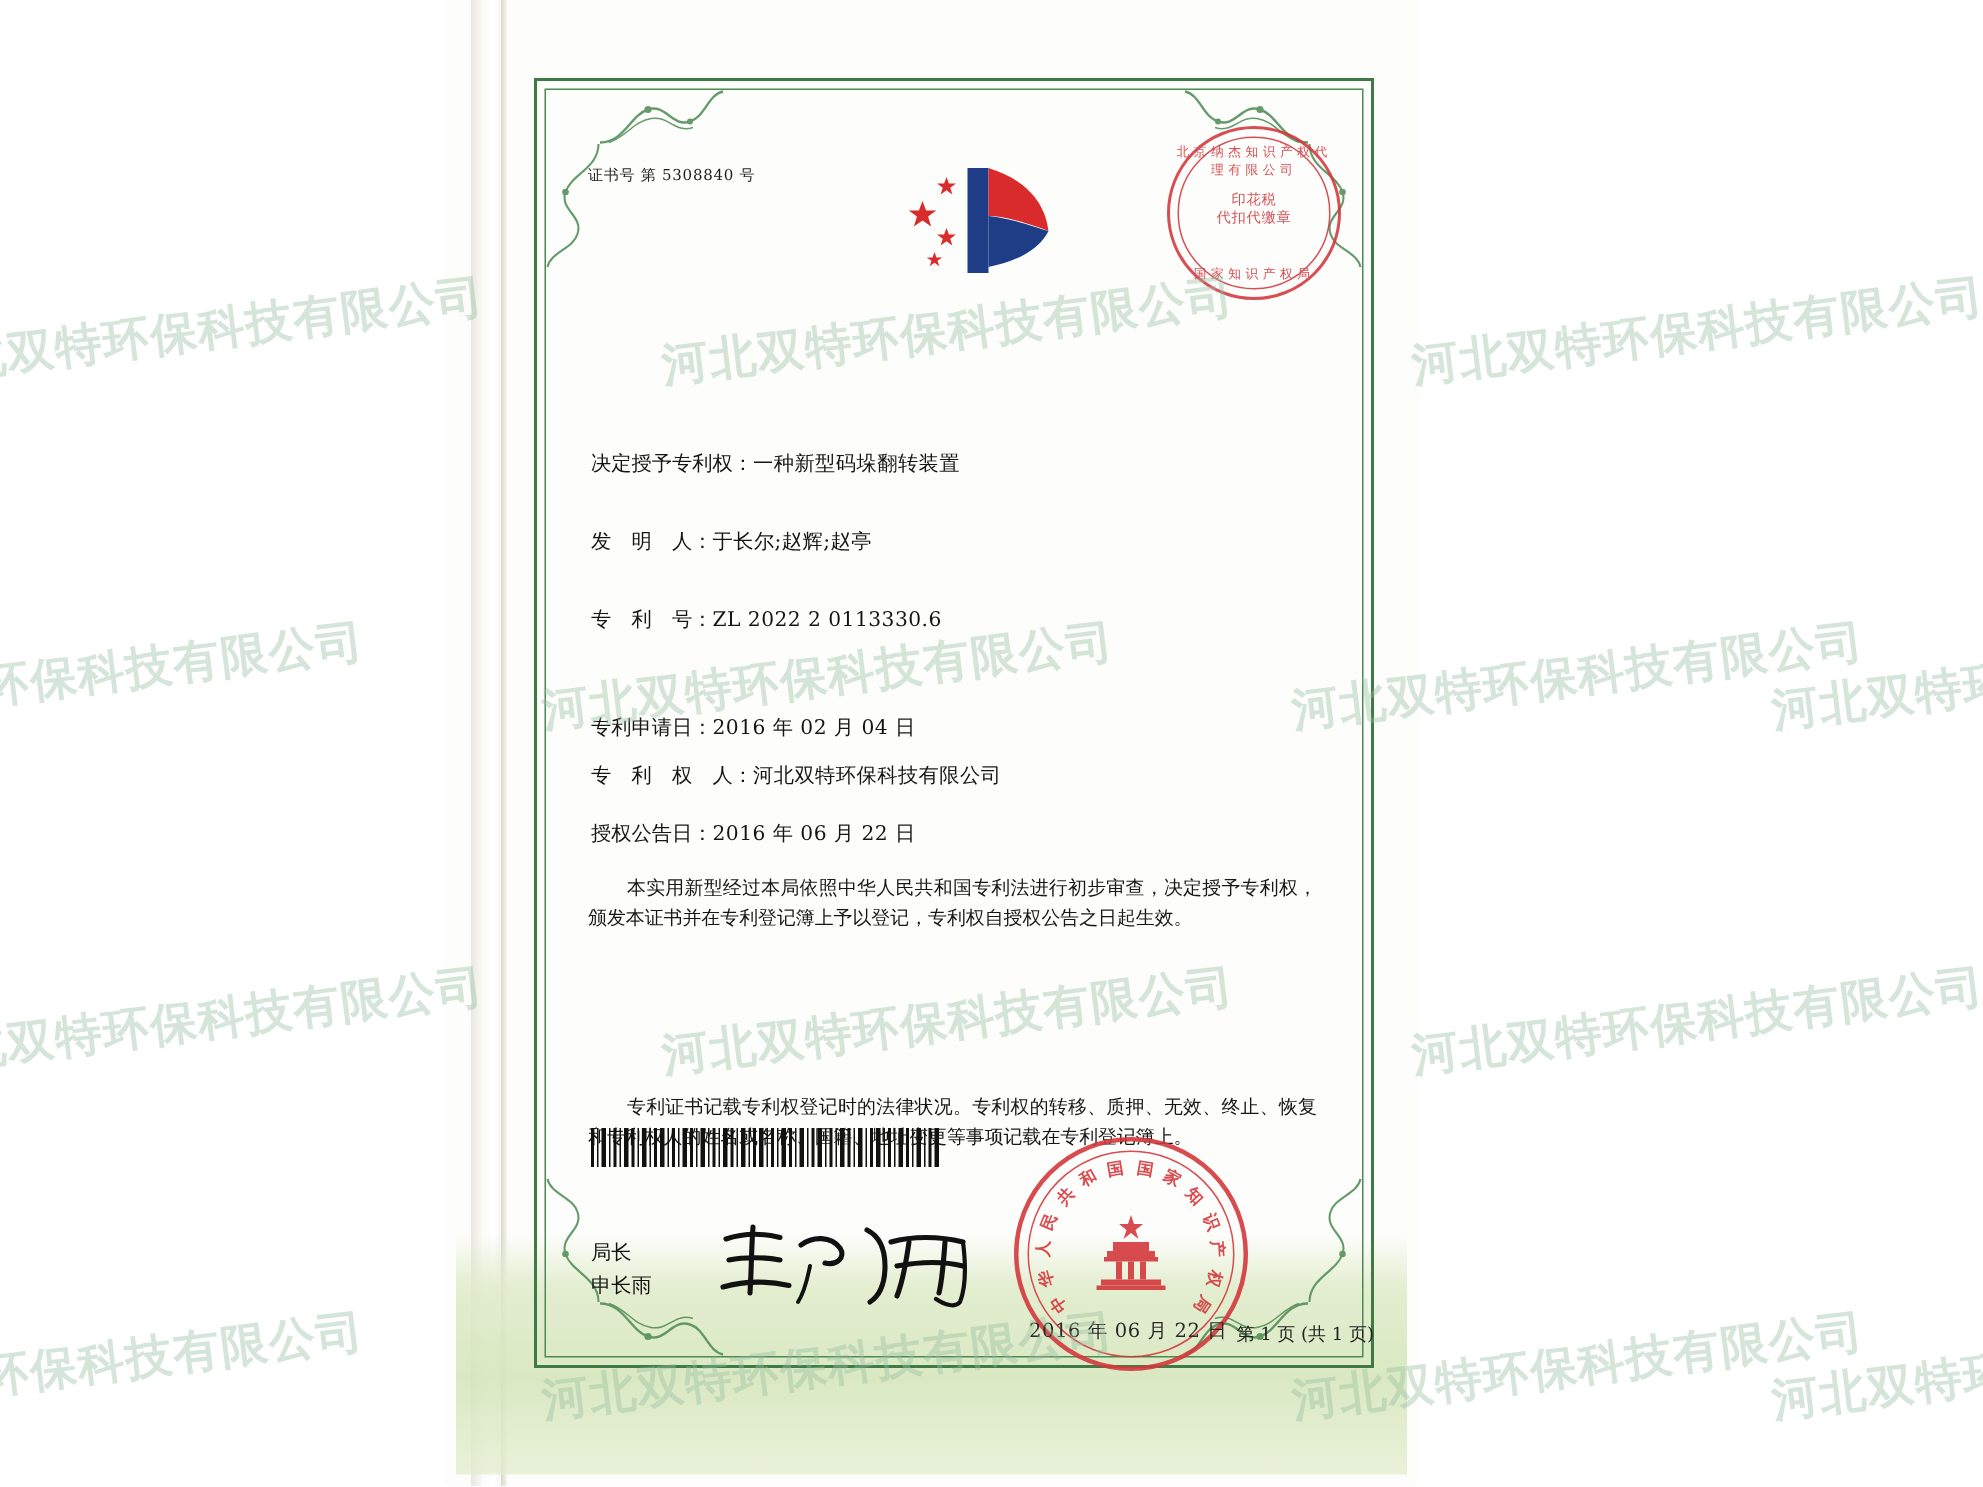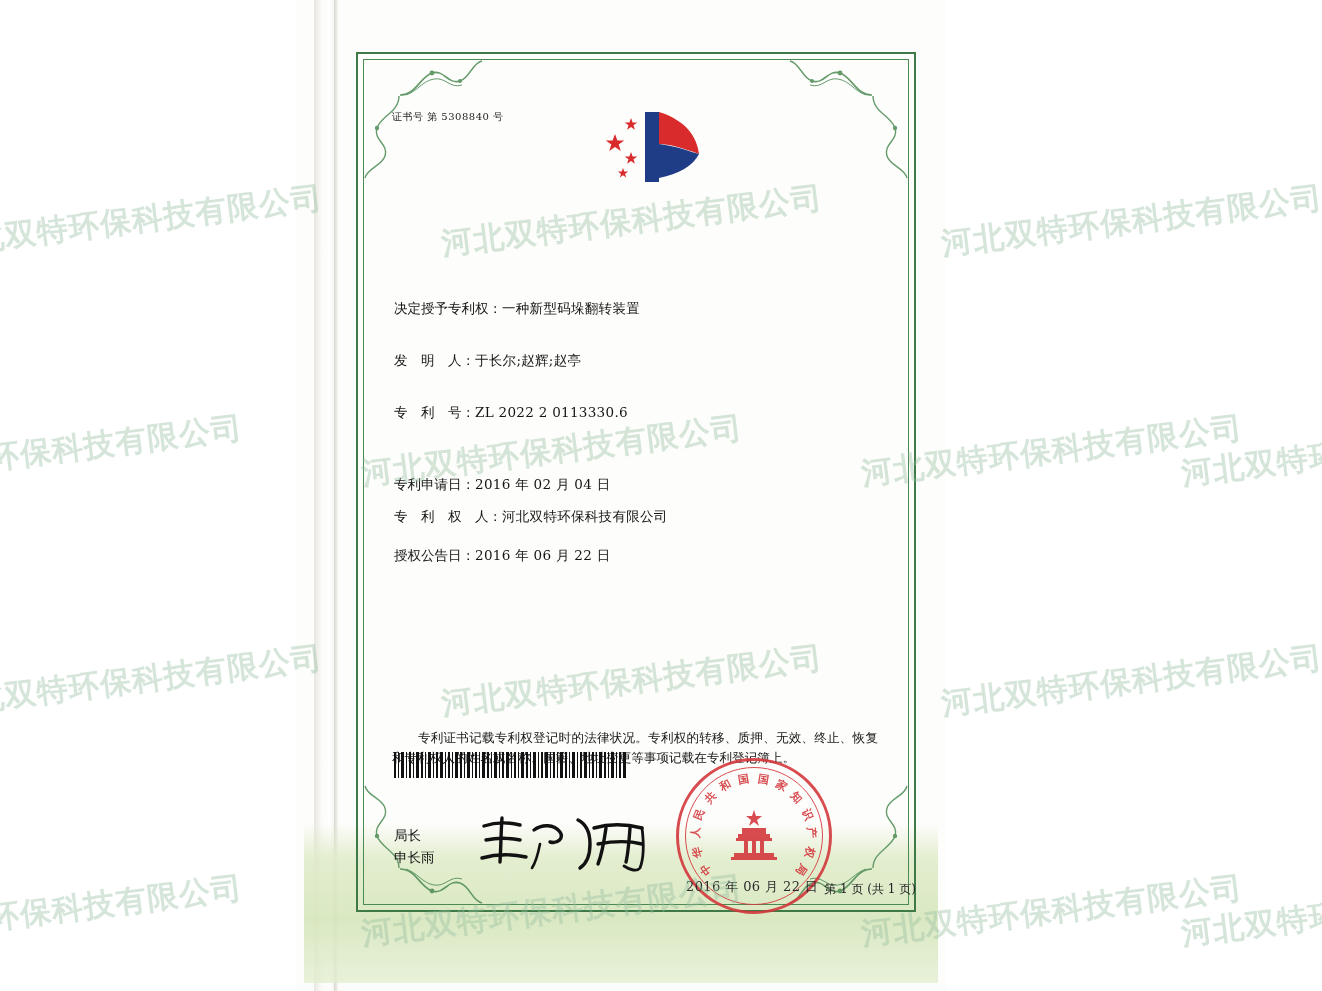--- a/index.html
+++ b/index.html
@@ -365,20 +365,29 @@
         <polygon points="14,30 16.4,36.4 23.2,36.4 17.7,40.4 19.8,47 14,43 8.2,47 10.3,40.4 4.8,36.4 11.6,36.4"></polygon>
         <polygon points="30,14 31.6,18.4 36.3,18.4 32.5,21.2 33.9,25.7 30,22.9 26.1,25.7 27.5,21.2 23.7,18.4 28.4,18.4"></polygon>
         <polygon points="30,48 31.6,52.4 36.3,52.4 32.5,55.2 33.9,59.7 30,56.9 26.1,59.7 27.5,55.2 23.7,52.4 28.4,52.4"></polygon>
         <polygon points="22,64 23.3,67.6 27.1,67.6 24.0,69.9 25.2,73.5 22,71.2 18.8,73.5 20.0,69.9 16.9,67.6 20.7,67.6"></polygon>
       </g>
       <path d="M44 8 L58 8 L58 78 L44 78 Z" fill="#1f3d87"></path>
       <path d="M58 8 C84 16 96 32 98 50 C82 44 68 40 58 40 Z" fill="#d92b2b"></path>
       <path d="M58 40 C76 42 90 48 98 50 C92 62 78 70 58 74 Z" fill="#1f3d87"></path>
     </svg>
 
+    <div id="office-stamp">
+      <div class="ring2"></div>
+      <div class="arc-top">北京纳杰知识产权代理有限公司</div>
+      <div class="stamp-center">
+        <div>印花税</div>
+        <div>代扣代缴章</div>
+      </div>
+      <div class="arc-bottom">国家知识产权局</div>
+    </div>
 
 
     <div class="field-row" id="row-name">
       <span class="field-label">决定授予专利权：</span><span class="field-value">一种新型码垛翻转装置</span>
     </div>
     <div class="field-row" id="row-inv">
       <span class="field-label">发　明　人：</span><span class="field-value">于长尔;赵辉;赵亭</span>
     </div>
     <div class="field-row" id="row-patno">
       <span class="field-label">专　利　号：</span><span class="field-value">ZL 2022 2 0113330.6</span>
@@ -386,20 +395,21 @@
     <div class="field-row" id="row-appdate">
       <span class="field-label">专利申请日：</span><span class="field-value">2016 年 02 月 04 日</span>
     </div>
     <div class="field-row" id="row-owner">
       <span class="field-label">专　利　权　人：</span><span class="field-value">河北双特环保科技有限公司</span>
     </div>
     <div class="field-row" id="row-pubdate">
       <span class="field-label">授权公告日：</span><span class="field-value">2016 年 06 月 22 日</span>
     </div>
 
+    <div class="para" id="para-1">本实用新型经过本局依照中华人民共和国专利法进行初步审查，决定授予专利权，颁发本证书并在专利登记簿上予以登记，专利权自授权公告之日起生效。</div>
     <div class="para" id="para-3">专利证书记载专利权登记时的法律状况。专利权的转移、质押、无效、终止、恢复和专利权人的姓名或名称、国籍、地址变更等事项记载在专利登记簿上。</div>
 
     <svg id="barcode" viewBox="0 0 235 26" preserveAspectRatio="none">
       <g fill="#111">
         <rect x="0" y="0" width="2" height="26"></rect>
           <rect x="4" y="0" width="1" height="26"></rect>
         <rect x="7" y="0" width="3" height="26"></rect>
           <rect x="12" y="0" width="1" height="26"></rect>
         <rect x="15" y="0" width="2" height="26"></rect>
           <rect x="19" y="0" width="1" height="26"></rect>

